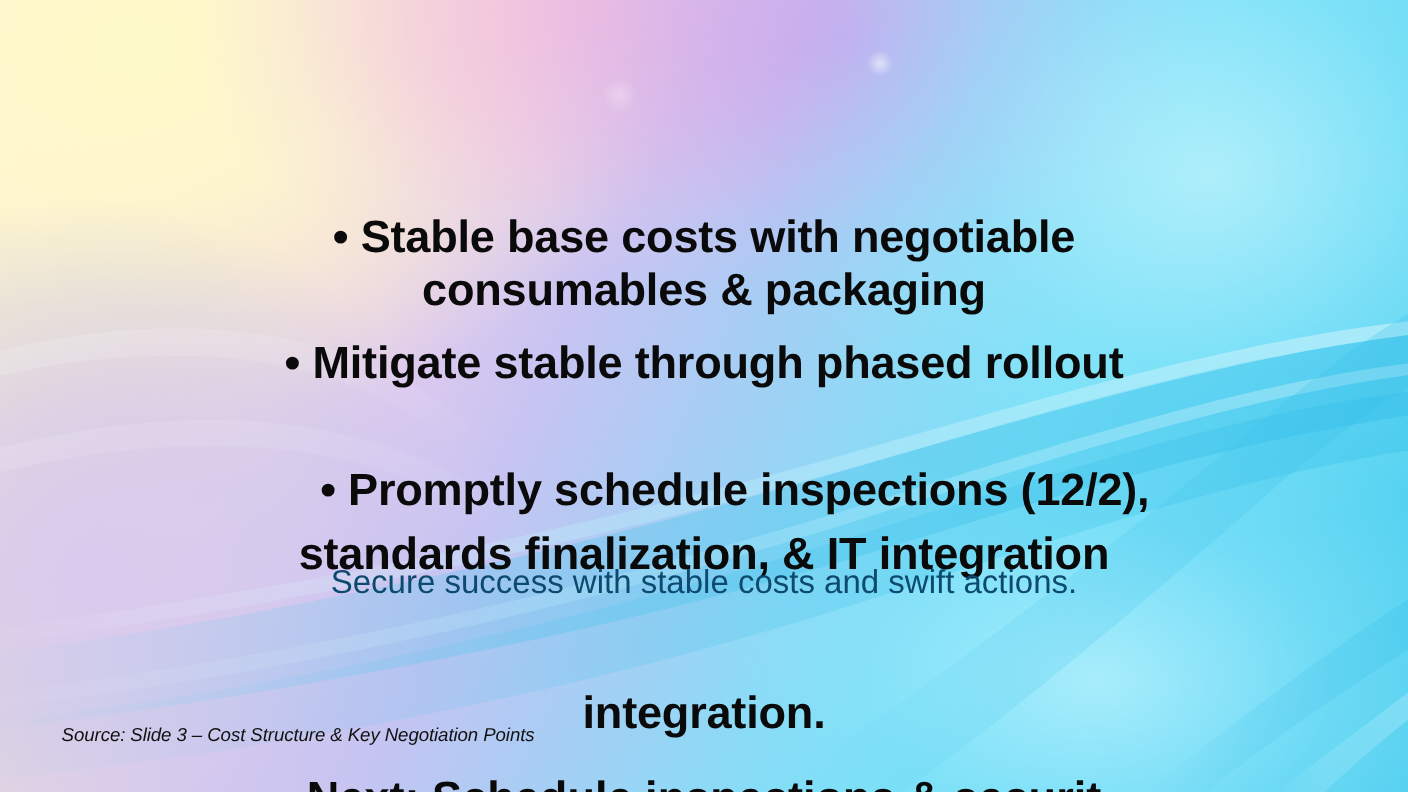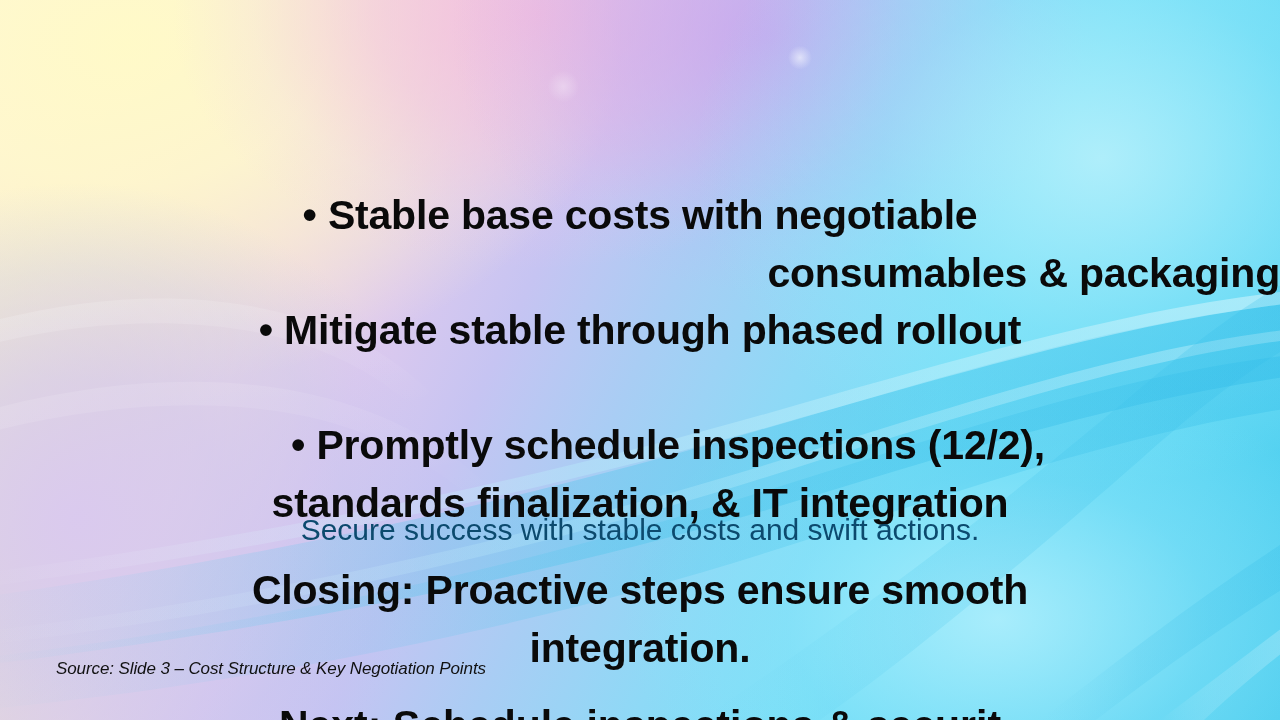--- a/index.html
+++ b/index.html
@@ -233,32 +233,31 @@
     <path d="M 1040 720 C 1130 652 1220 580 1320 520 L 1320 566
              C 1230 620 1150 678 1096 720 Z" fill="url(#wv1)" opacity="0.4"></path>
     <path d="M 1160 720 C 1230 668 1278 630 1320 600 L 1320 624
              C 1284 650 1240 686 1204 720 Z" fill="url(#wv2)" opacity="0.45"></path>
   </svg>
 
   <div class="text-layer">
 
     <div class="body-line" style="top:186px;">• Stable base costs with negotiable</div>
 
-    <div class="body-line" style="top:244px;text-align:right;">consumables &amp; packaging</div>
+    <div class="body-line" style="top:234px;">consumables &amp; packaging</div>
 
     <div class="body-line" style="top:301px;">• Mitigate stable through phased rollout</div>
 
 
     <div class="body-line" style="top:416px;padding-left:28px;">• Promptly schedule inspections (12/2),</div>
 
     <div class="body-line" style="top:474px;">standards finalization, &amp; IT integration</div>
 
     <div class="sub-line" style="top:513px;">Secure success with stable costs and swift actions.</div>
 
-    <div class="body-line" style="top:561px;">Closing: Proactive steps ensure smooth</div>
 
     <div class="body-line" style="top:619px;">integration.</div>
 
     <div class="source-line">Source: Slide 3 – Cost Structure &amp; Key Negotiation Points</div>
 
     <div class="next-line">Next: Schedule inspections &amp; securit</div>
 
   </div>
 </div>
 

